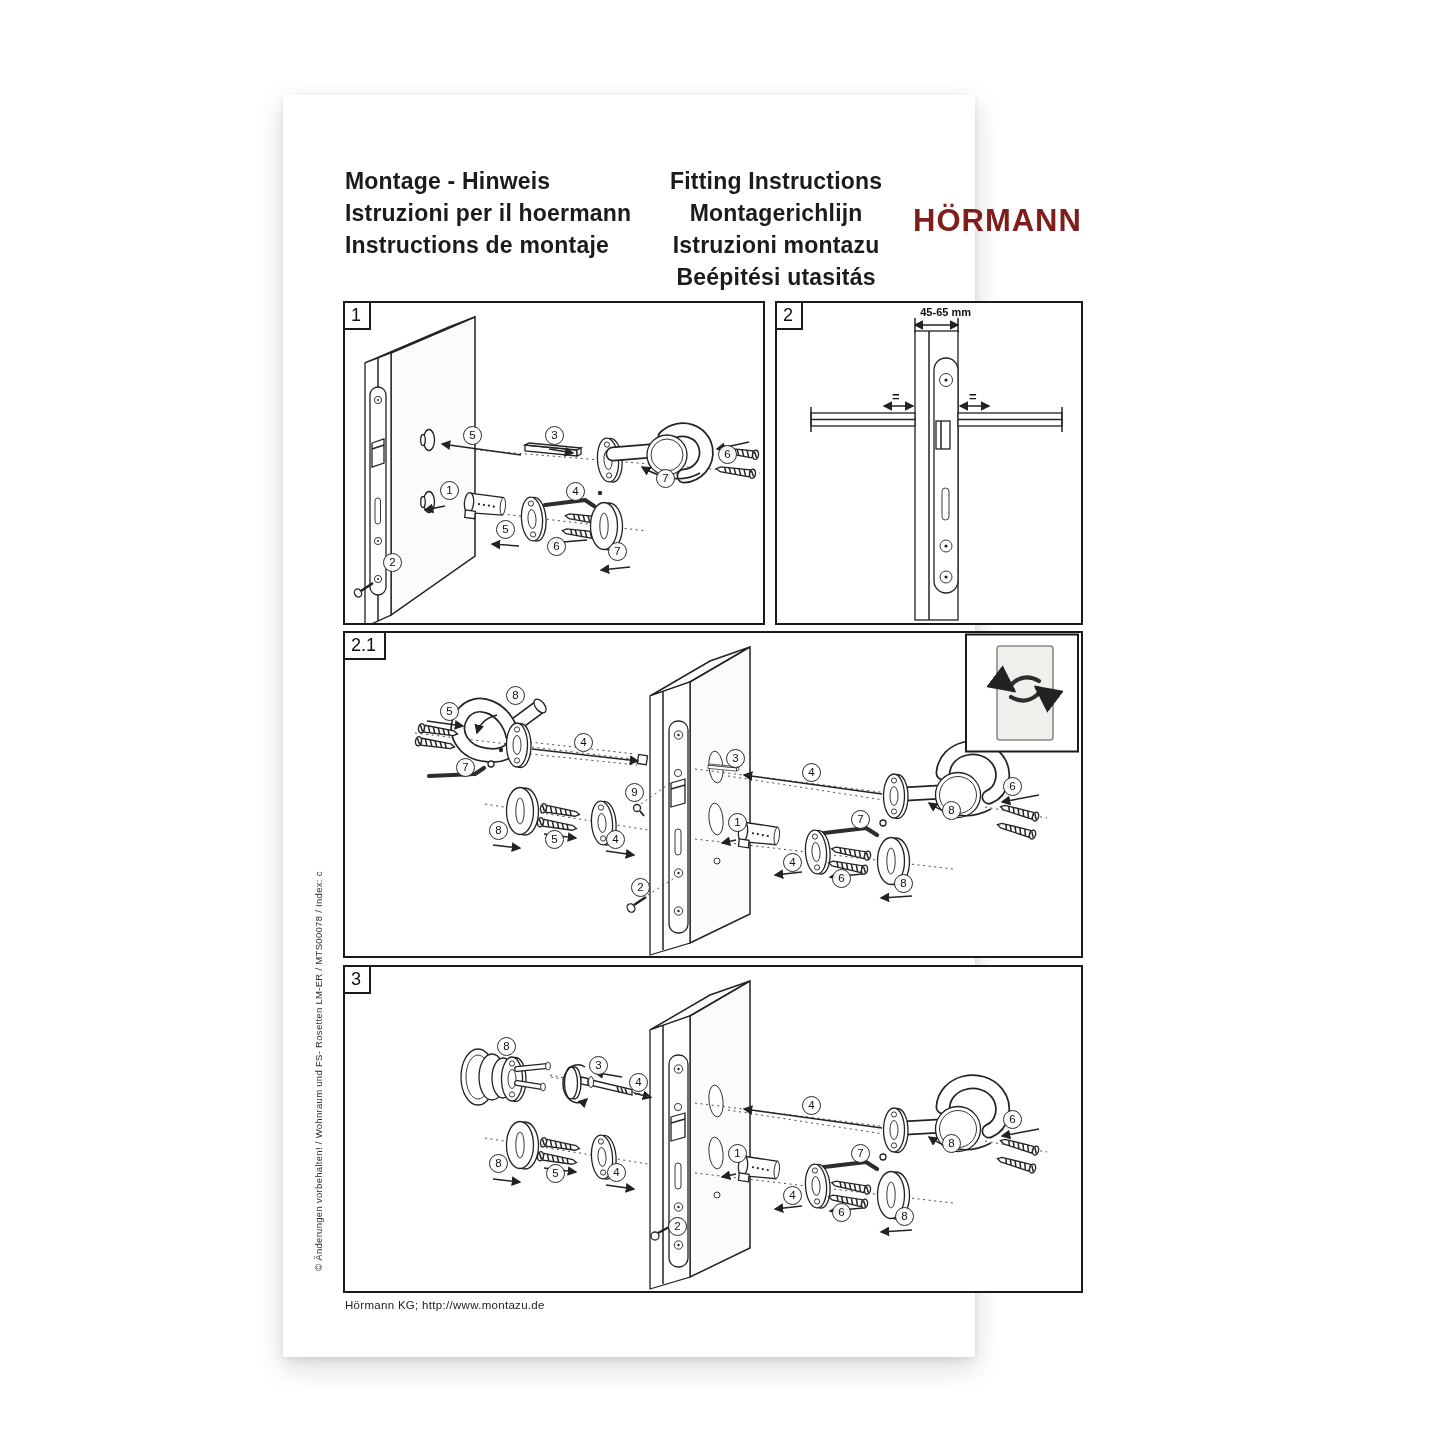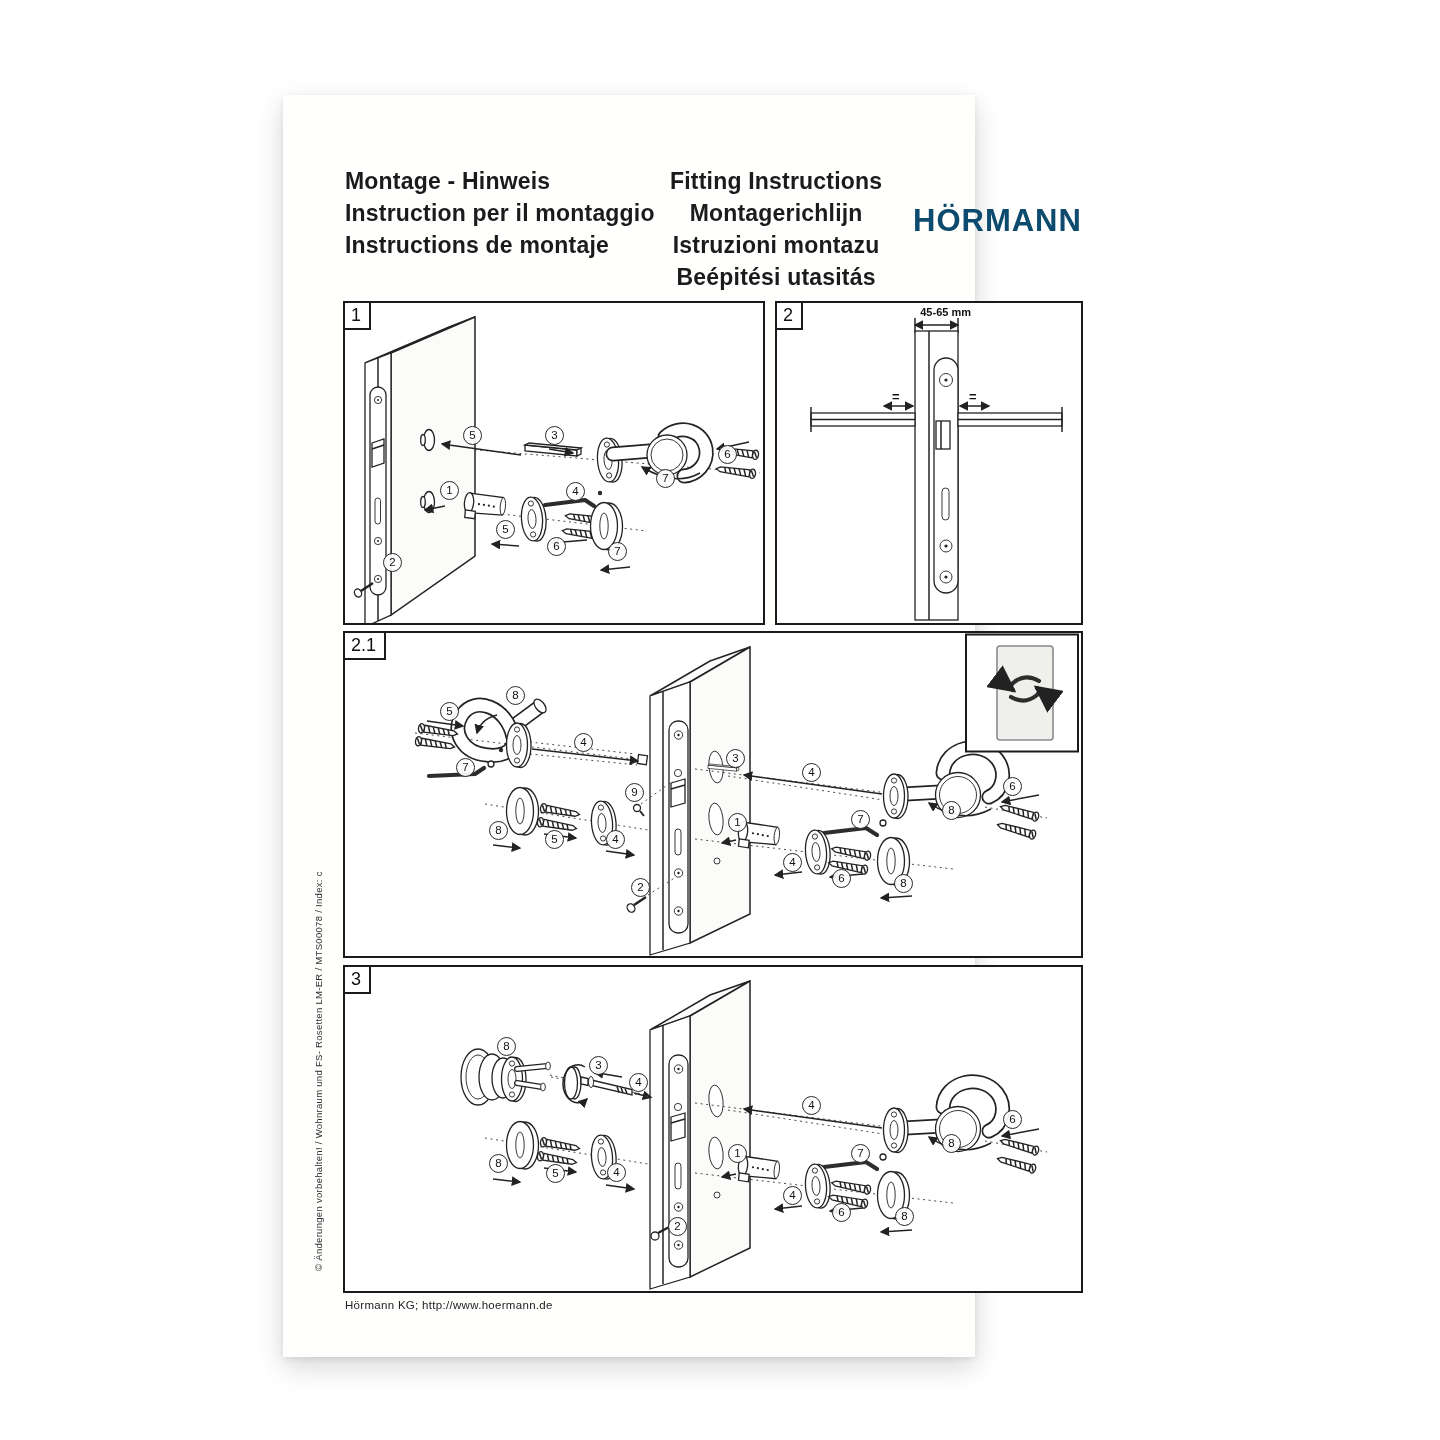--- a/index.html
+++ b/index.html
@@ -3,21 +3,21 @@
 <meta charset="utf-8">
 <style>
   html,body{margin:0;padding:0;background:#ffffff;}
   body{width:1440px;height:1440px;position:relative;font-family:"Liberation Sans",sans-serif;color:#1c1c1c;overflow:hidden;}
   .sheet{position:absolute;left:283px;top:95px;width:692px;height:1262px;background:#fffffe;
          box-shadow:0 10px 26px rgba(0,0,0,.16),0 2px 6px rgba(0,0,0,.08);}
   .hdr{position:absolute;font-size:23px;line-height:32px;font-weight:600;letter-spacing:.2px;color:#1b1b1b;}
   #hl{left:62px;top:70px;}
   #hr{left:387px;top:70px;text-align:center;}
   .hdr div{white-space:nowrap;}
-  .logo{position:absolute;left:630px;top:108px;font-size:31px;font-weight:800;letter-spacing:1px;color:#0c4a6e;}
+  .logo{position:absolute;left:630px;top:108px;font-size:31px;font-weight:800;letter-spacing:1px;color:#7f1d1d;}
   .panel{position:absolute;border:2px solid #1a1a1a;background:#fff;box-sizing:border-box;}
   #p1{left:60px;top:206px;width:422px;height:324px;}
   #p2{left:492px;top:206px;width:308px;height:324px;}
   #p21{left:60px;top:536px;width:740px;height:327px;}
   #p3{left:60px;top:870px;width:740px;height:328px;}
   .panel svg.art{position:absolute;left:0;top:0;}
   .plabel{position:absolute;left:0;top:0;background:#fff;border-right:2px solid #1a1a1a;border-bottom:2px solid #1a1a1a;
           font-size:18px;line-height:22px;padding:1px 8px 2px 6px;color:#111;}
   .co{position:absolute;width:19px;height:19px;border:1.5px solid #2a2a2a;border-radius:50%;
       background:rgba(255,255,255,.93);font-size:11.5px;line-height:17px;text-align:center;color:#111;box-sizing:border-box;}
@@ -139,21 +139,21 @@
       <use href="#esc" transform="translate(547,228)"></use>
       <line x1="567" y1="263" x2="536" y2="265" class="ln" marker-end="url(#ah)"></line>
     </g>
   </defs>
 </svg>
 
 <div class="sheet">
 
   <div id="hl" class="hdr">
     <div>Montage - Hinweis</div>
-    <div>Instruction per il montaggio</div>
+    <div>Istruzioni per il hoermann</div>
     <div>Instructions de montaje</div>
   </div>
   <div id="hr" class="hdr">
     <div>Fitting Instructions</div>
     <div>Montagerichlijn</div>
     <div>Istruzioni montazu</div>
     <div>Beépitési utasitás</div>
   </div>
   <div class="logo">HÖRMANN</div>
 
@@ -378,14 +378,14 @@
     <div class="co" style="left:383px;top:177px">1</div>
     <div class="co" style="left:506px;top:177px">7</div>
     <div class="co" style="left:658px;top:143px">6</div>
     <div class="co" style="left:597px;top:167px">8</div>
     <div class="co" style="left:438px;top:219px">4</div>
     <div class="co" style="left:487px;top:236px">6</div>
     <div class="co" style="left:550px;top:240px">8</div>
   </section>
 
   <div class="vnote">© Änderungen vorbehalten! / Wohnraum und FS- Rosetten LM-ER / MTS00078 / Index: c</div>
-  <div class="imprint">Hörmann KG; http://www.hoermann.de</div>
+  <div class="imprint">Hörmann KG; http://www.montazu.de</div>
 </div>
 
 </body></html>

